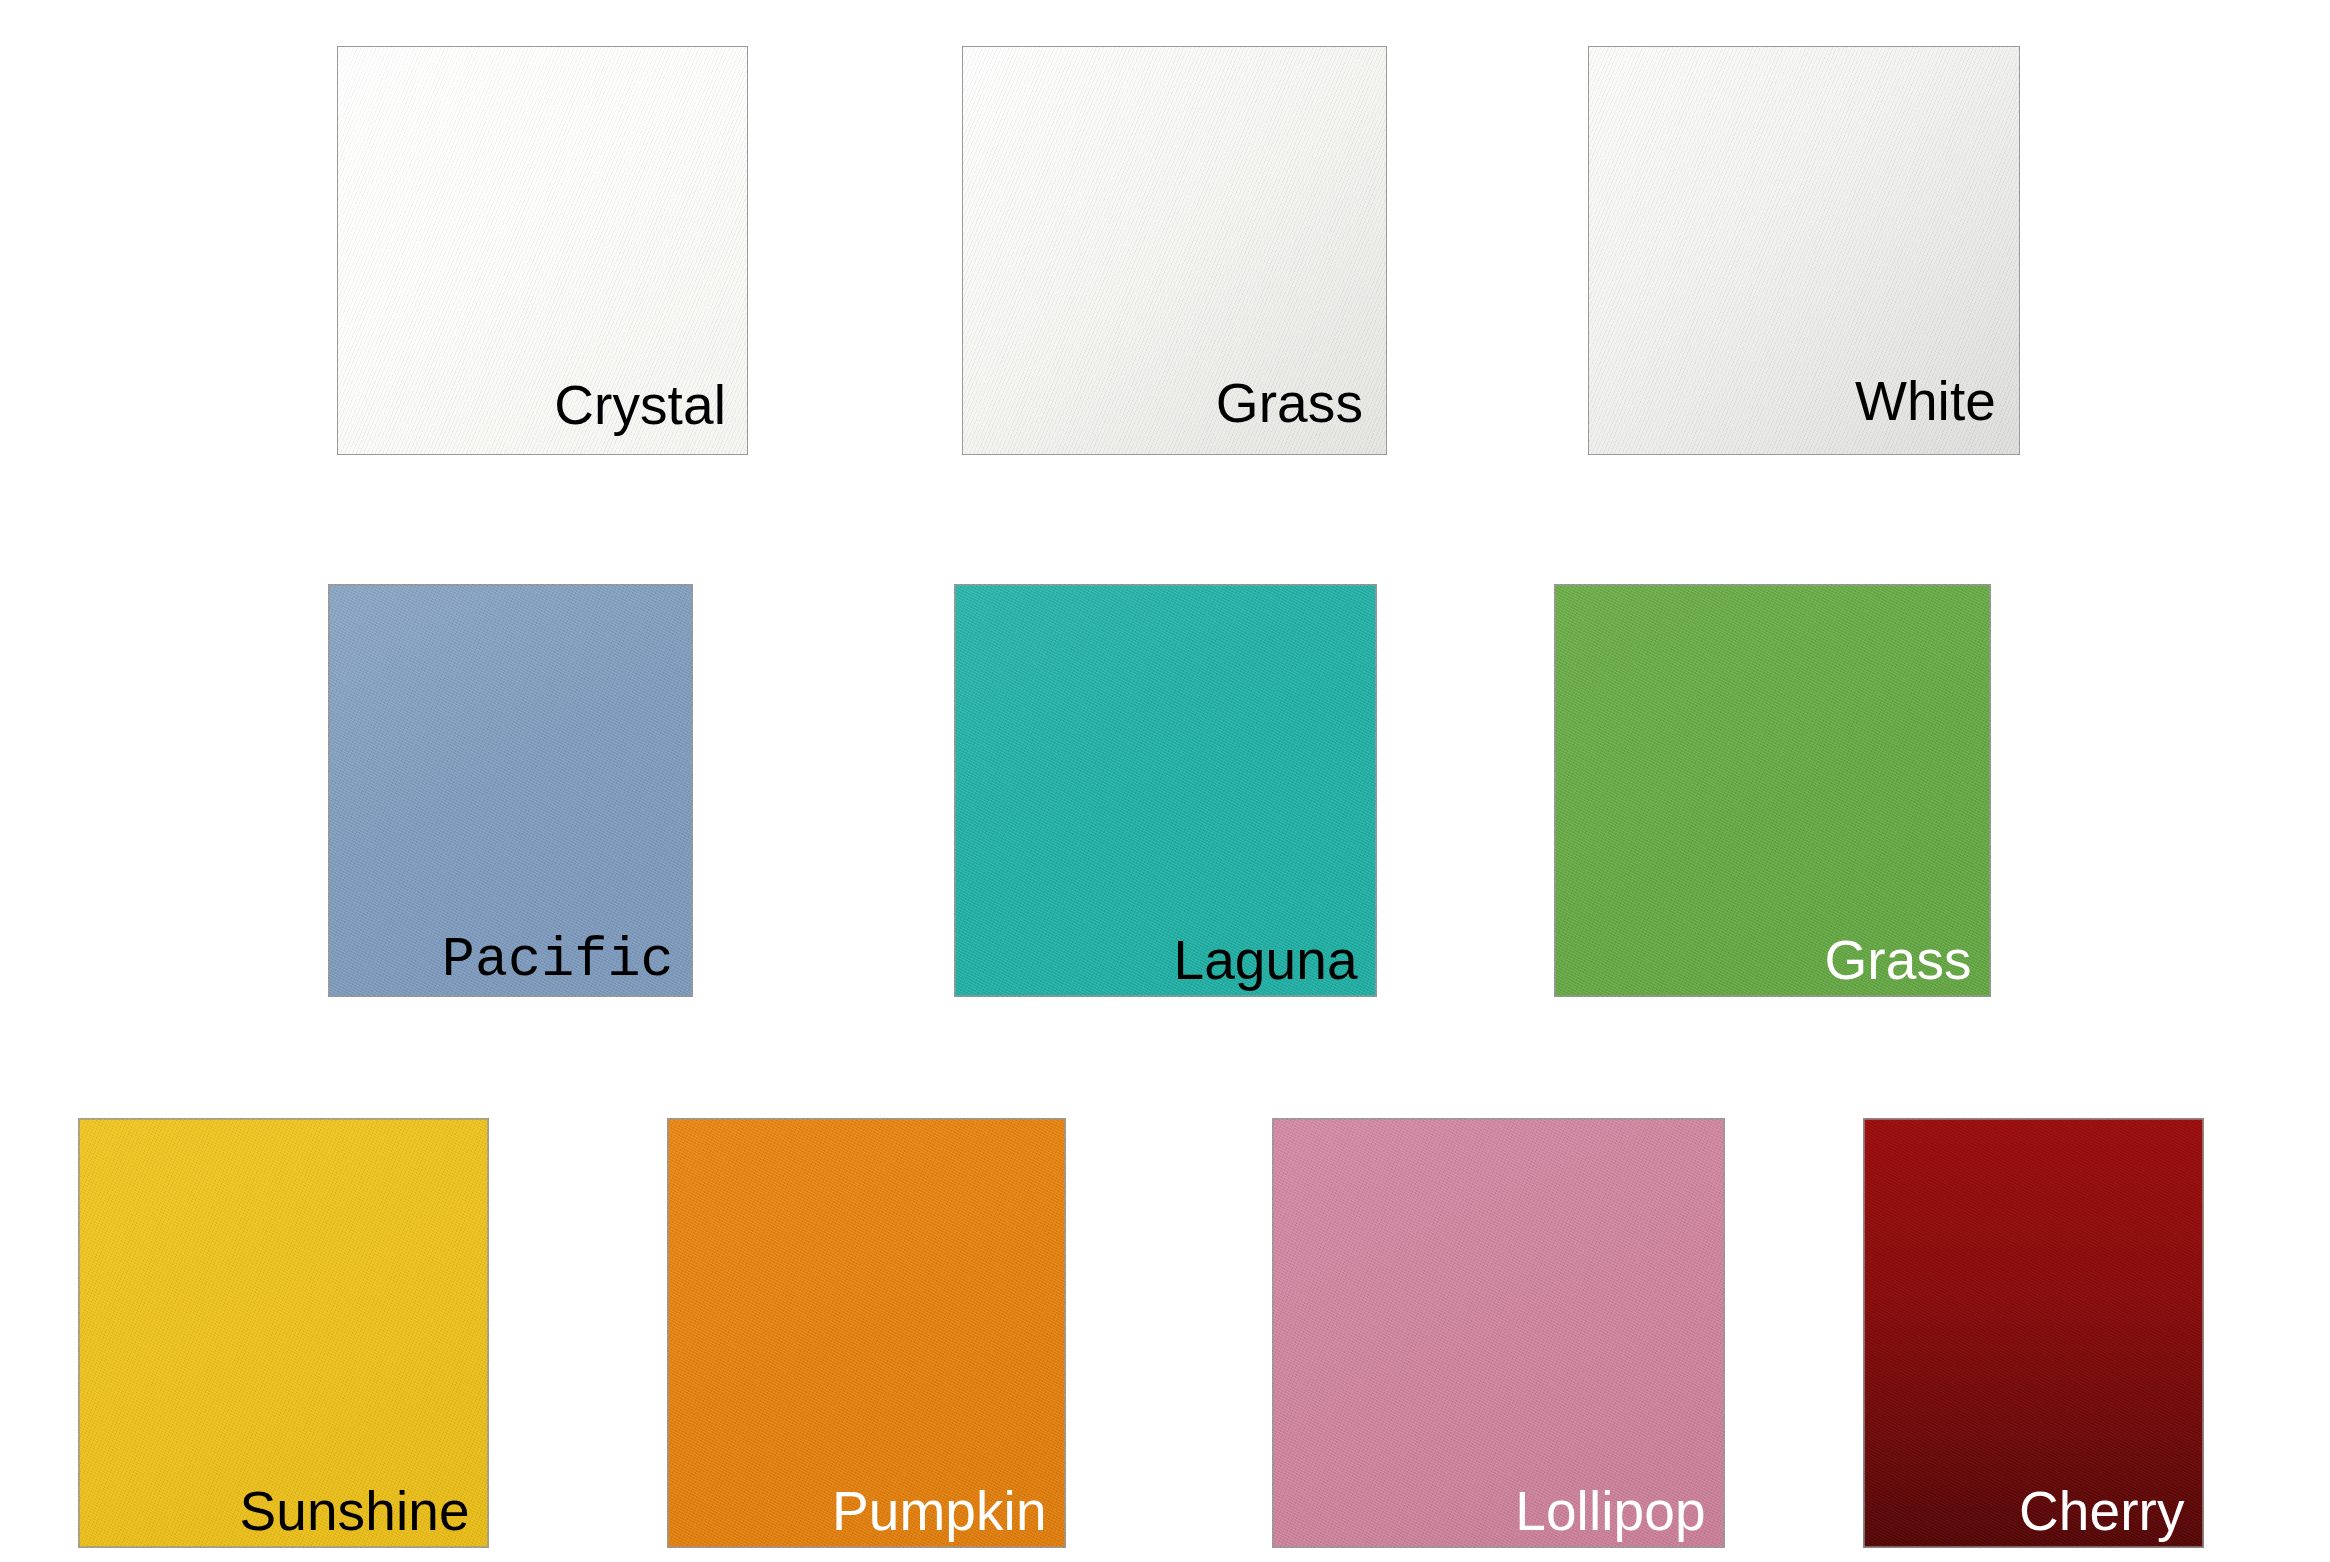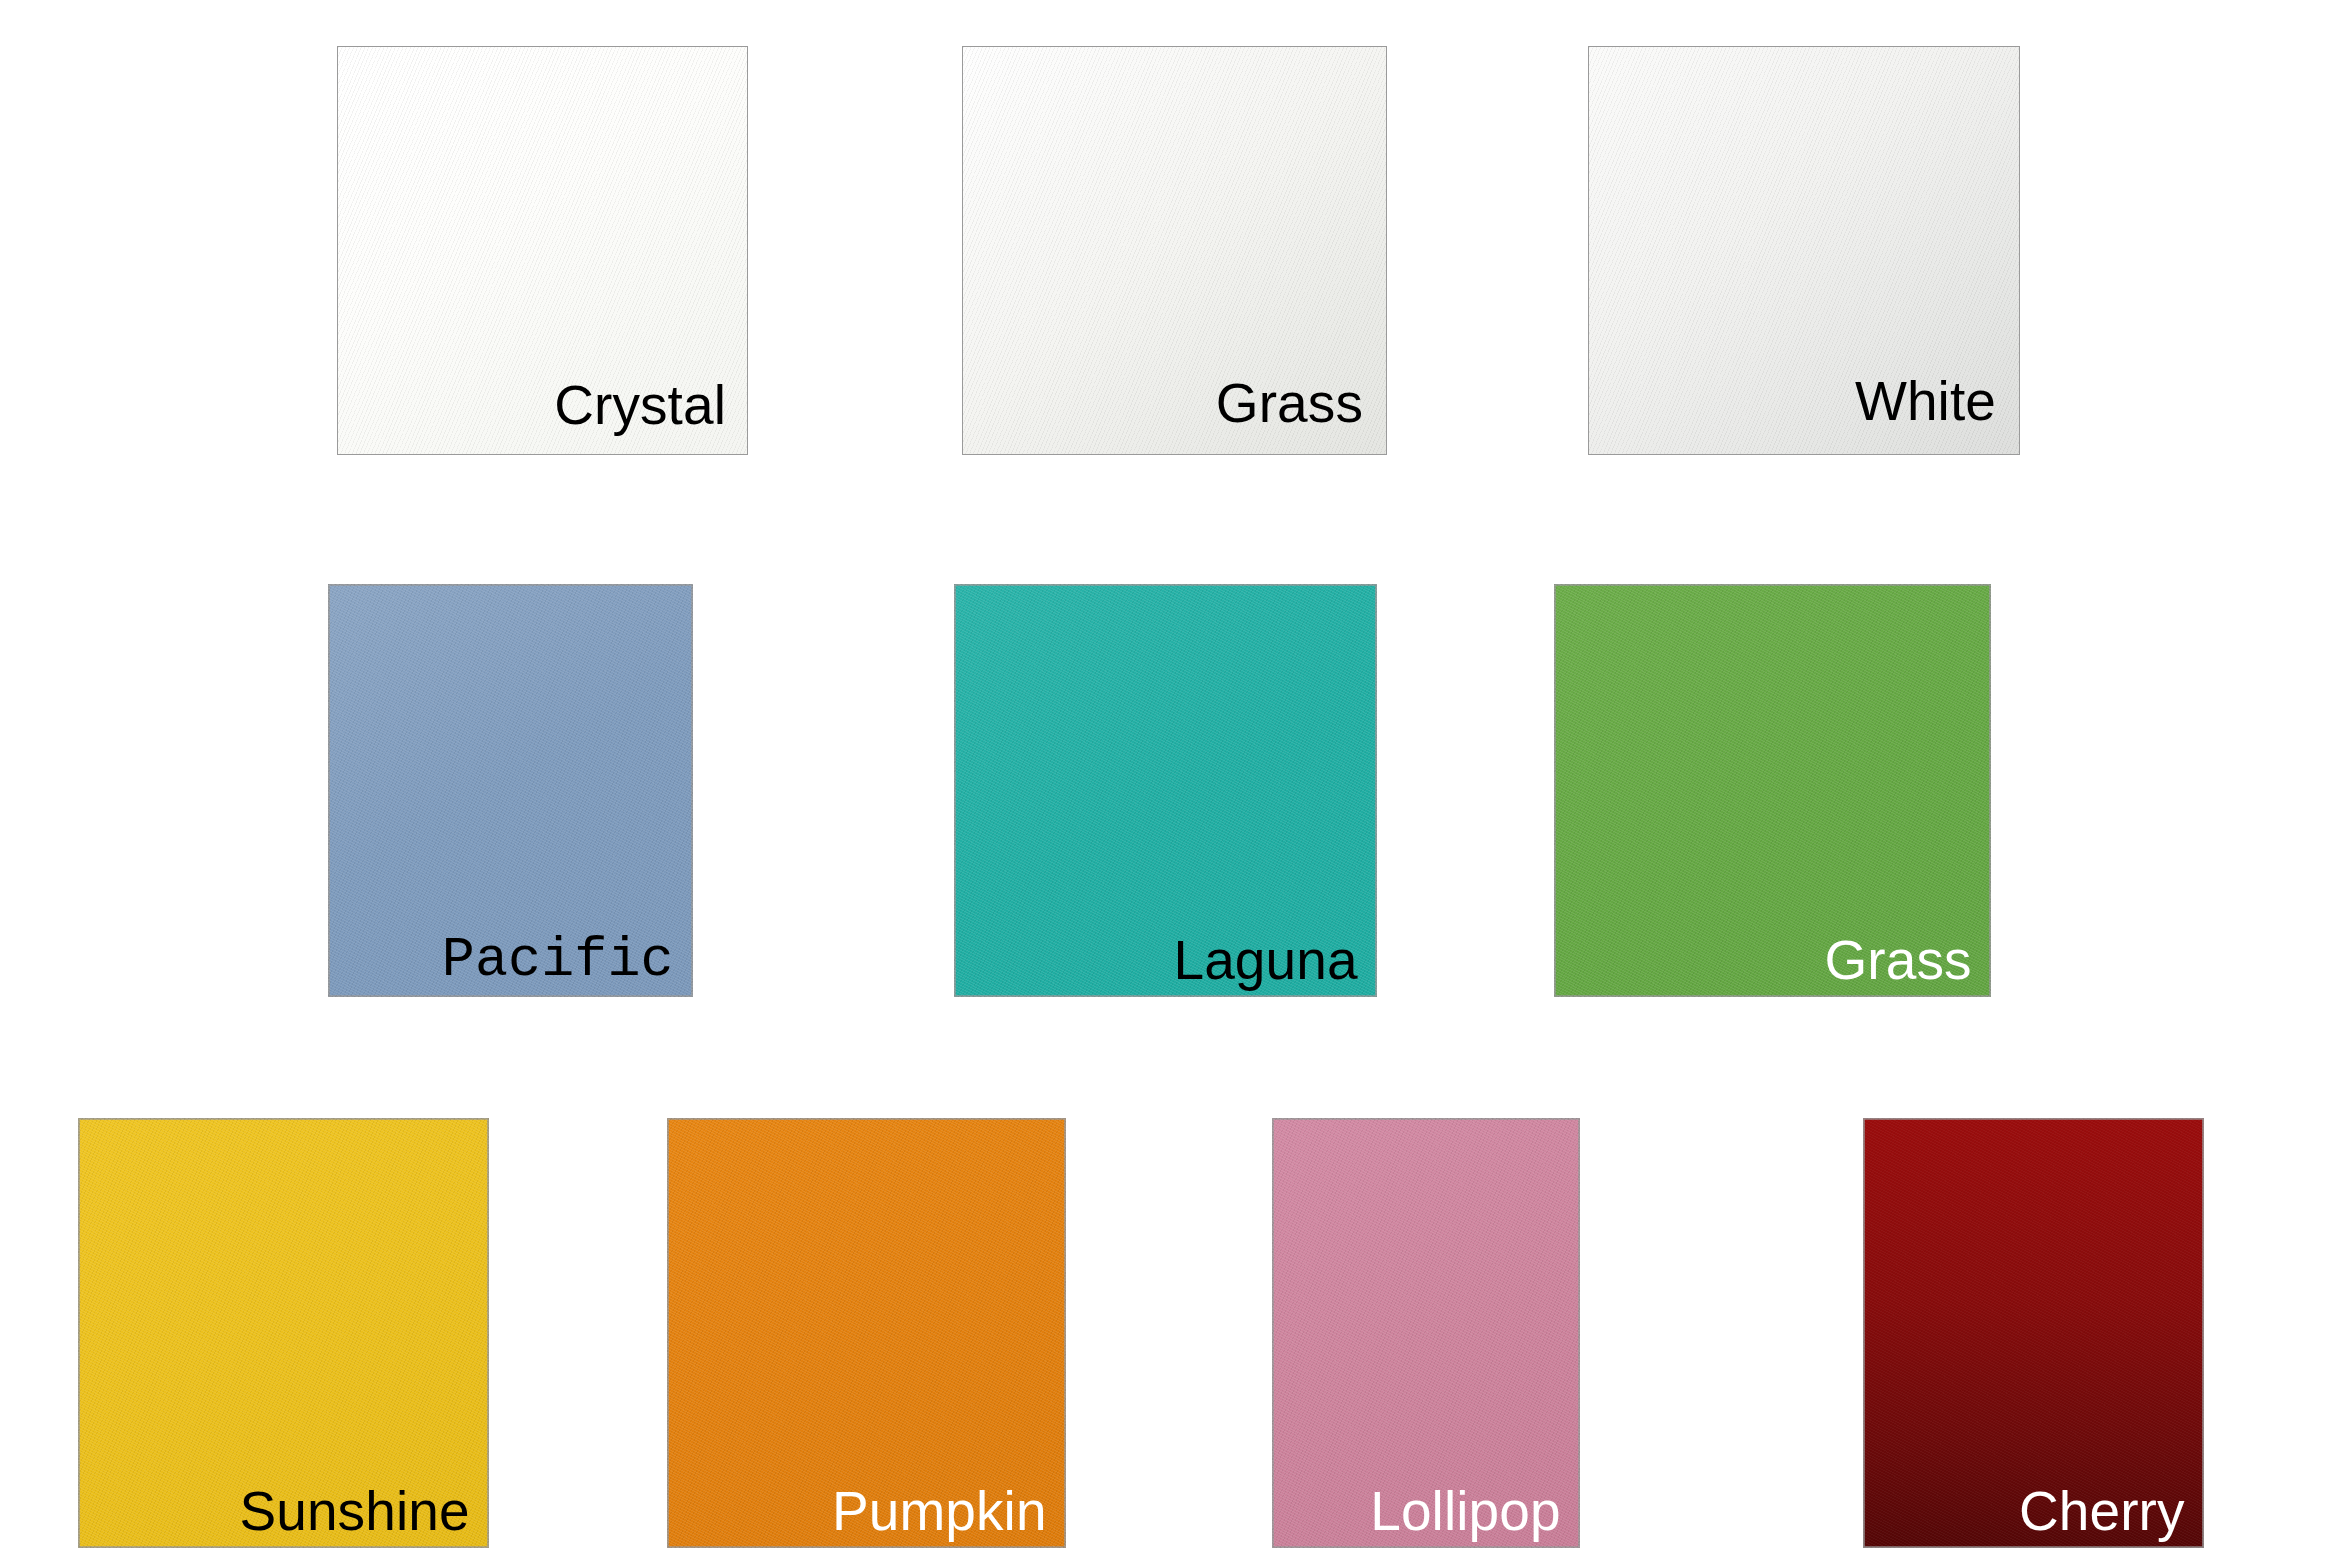--- a/index.html
+++ b/index.html
@@ -107,21 +107,21 @@
   .s-sunshine {
     left: 78px; width: 411px;
     background: linear-gradient(155deg, #efc523 0%, #ebc01d 50%, #e6ba16 100%);
   }
   .s-pumpkin {
     left: 667px; width: 399px;
     background: linear-gradient(155deg, #e78613 0%, #e2800f 52%, #dd7b0b 100%);
     padding-left: 32px;
   }
   .s-lollipop {
-    left: 1272px; width: 308px;
+    left: 1272px; width: 453px;
     background: linear-gradient(155deg, #d28aa4 0%, #cd839c 52%, #c87d97 100%);
   }
   .s-cherry {
     left: 1863px; width: 341px;
     background: linear-gradient(180deg, #9a0d0d 0%, #870c0c 42%, #6d0a0a 74%, #540707 100%);
   }
   .s-cherry .grain { opacity: .07; }
   .keyline-soft { box-shadow: 0 0 0 1.8px rgba(150,150,150,.85) inset; }
 </style>
 </head>

